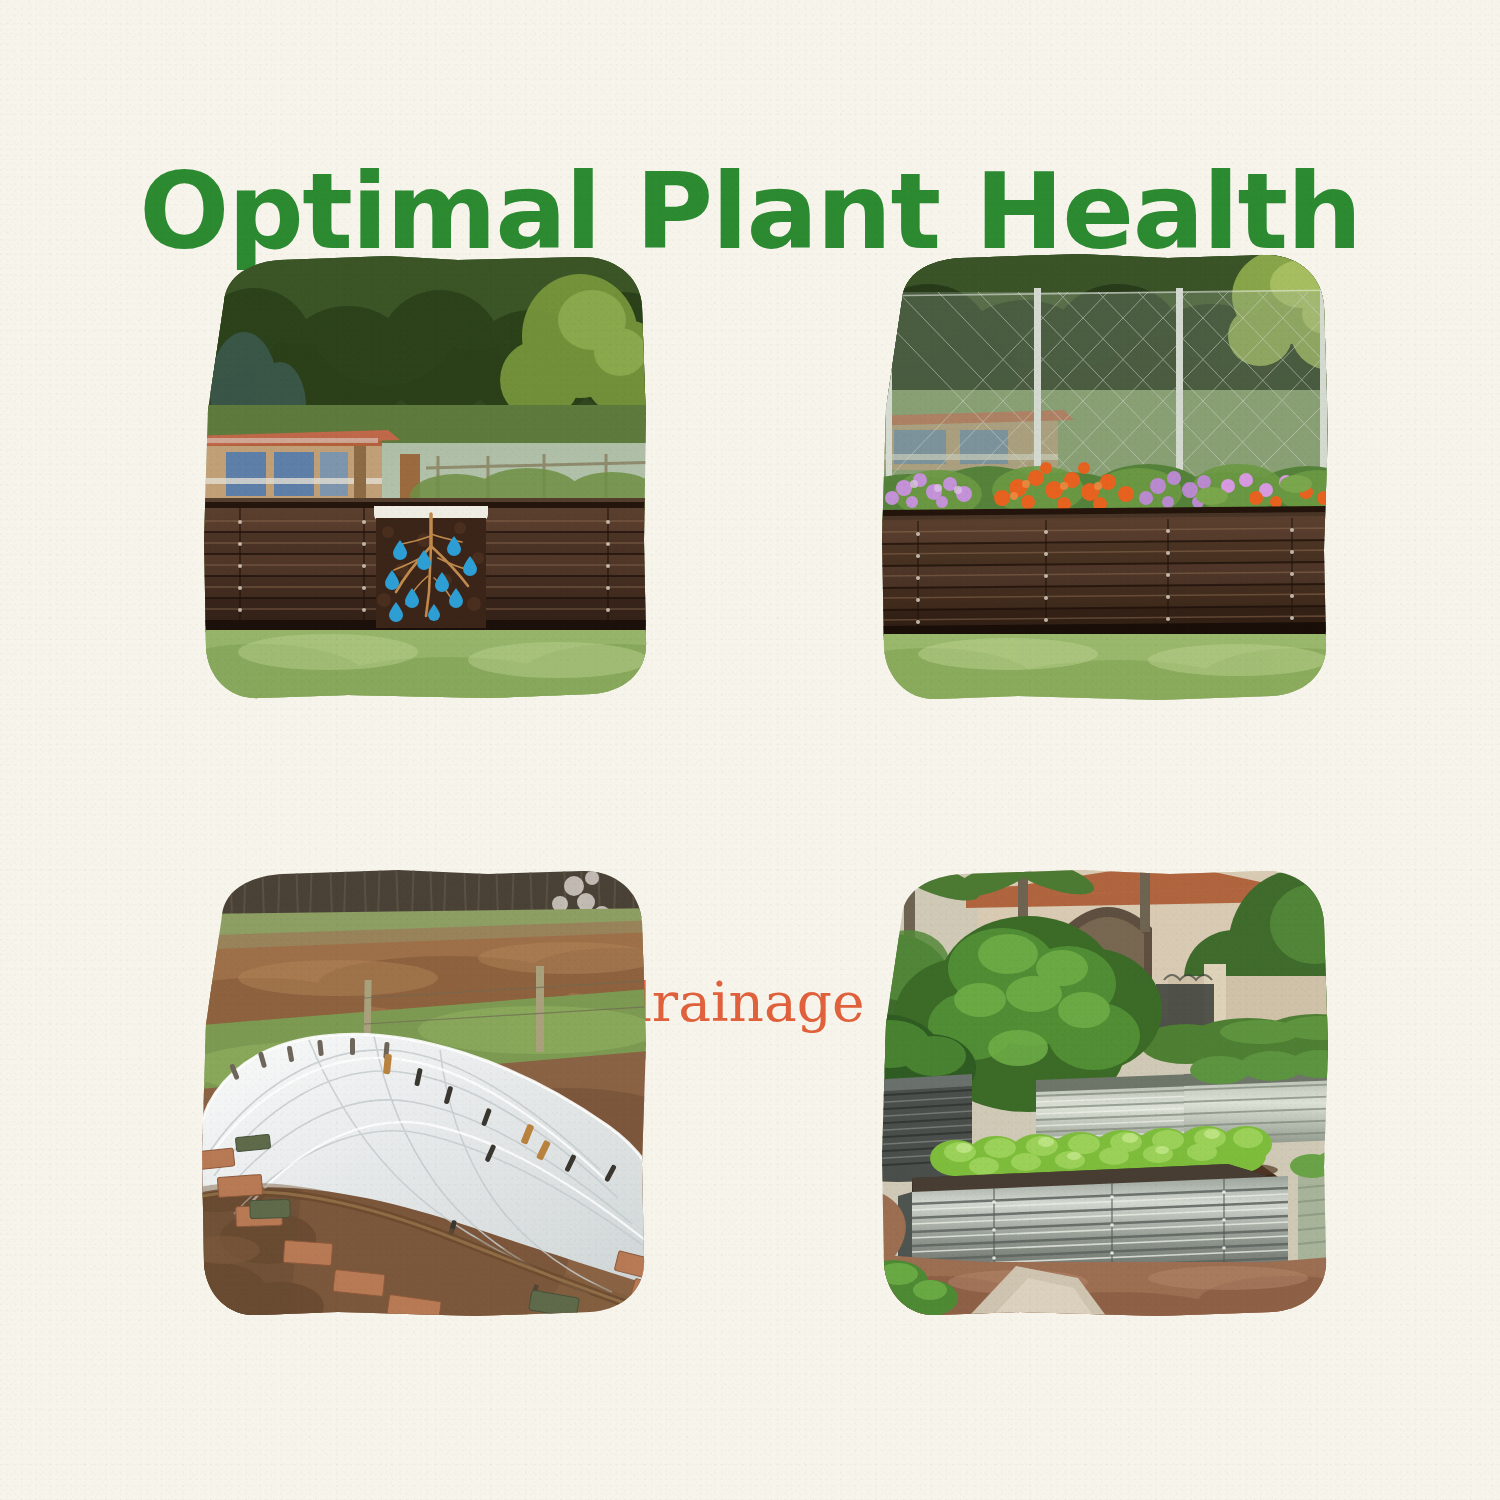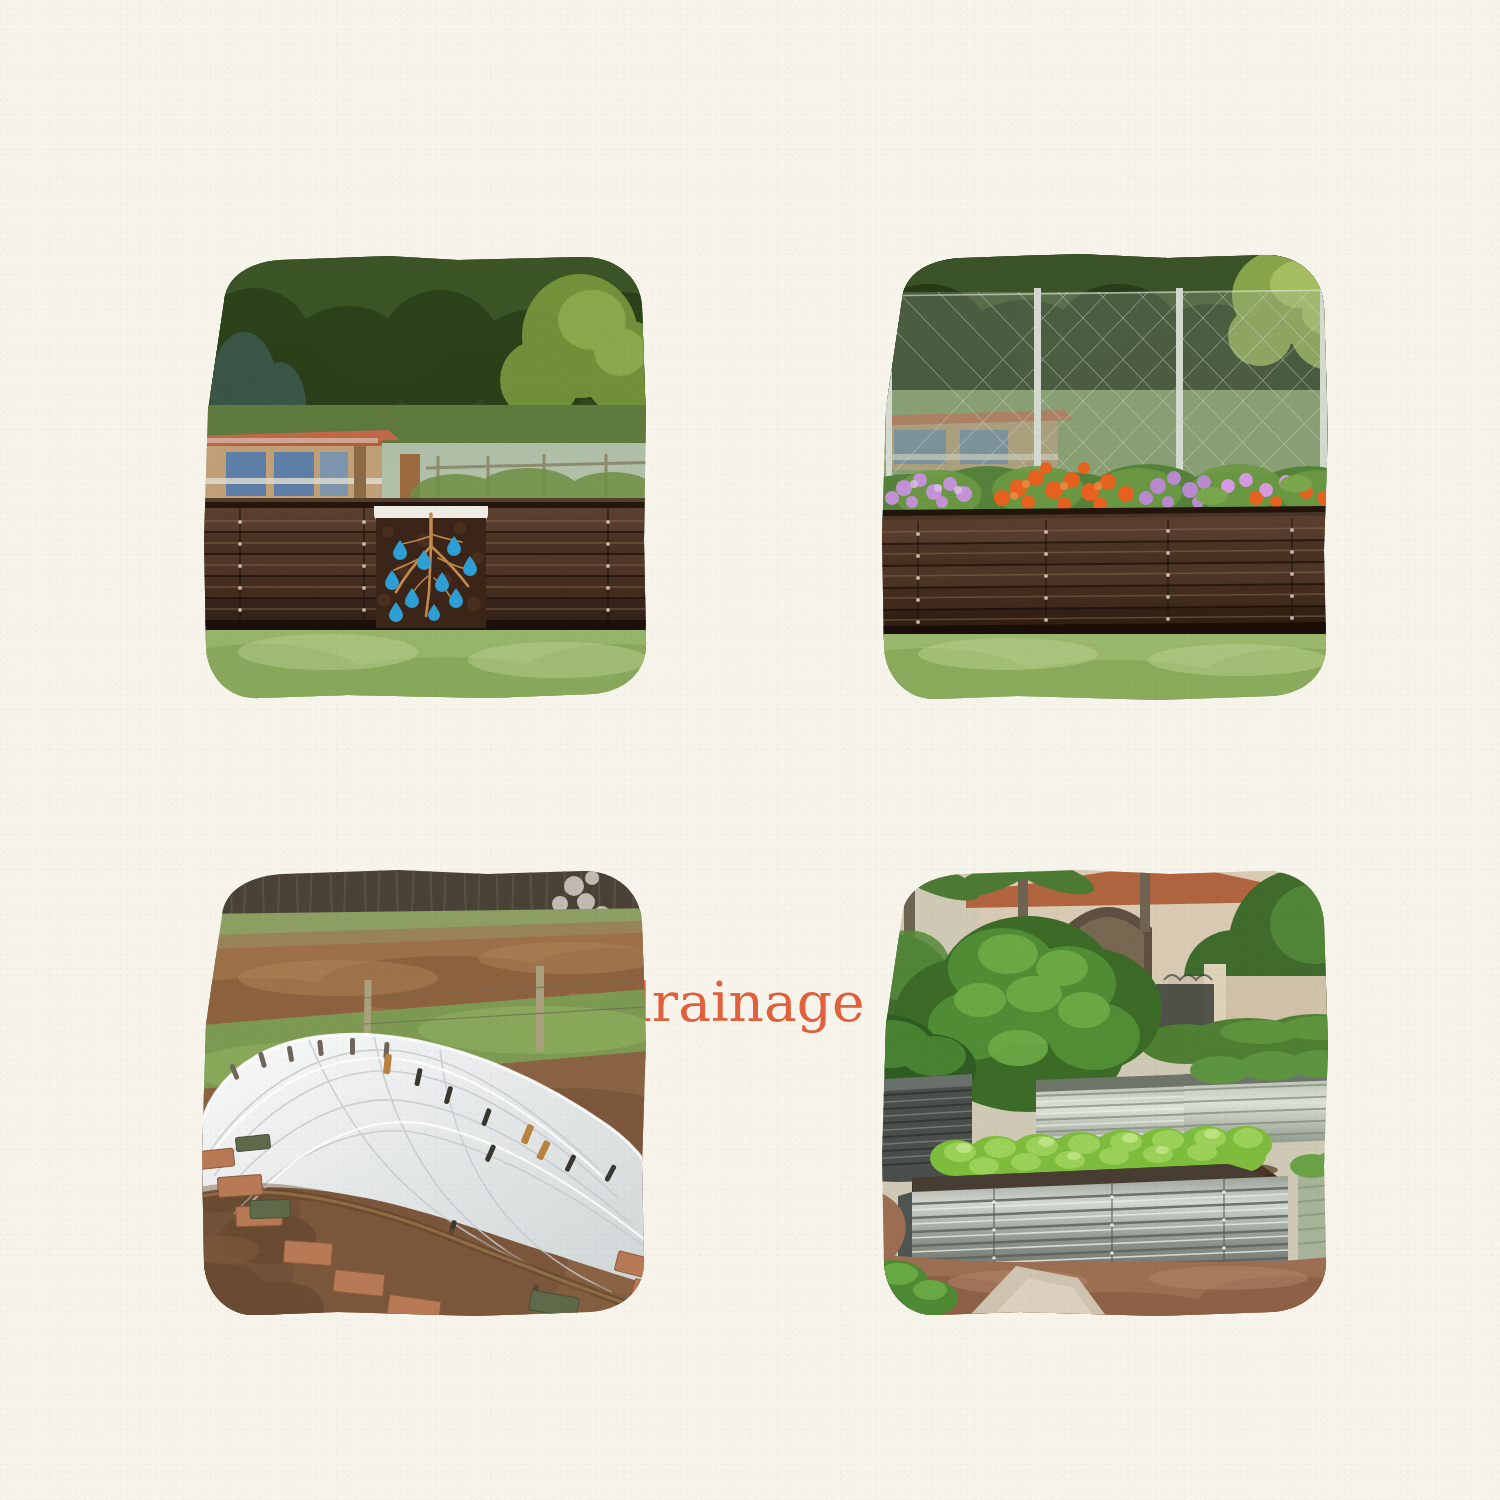--- a/index.html
+++ b/index.html
@@ -75,20 +75,21 @@
   #cell-season .frame,
   #cell-soil .frame{width:474px;height:474px;}
 
   #caption-drainage{left:148px; top:735px;}
 </style>
 </head>
 <body>
 
 <div class="page">
 
+  <h1 id="page-title">Optimal Plant Health</h1>
 
   <div class="grid">
 
     <div class="cell" id="cell-drainage">
       <div class="frame">
         <svg viewBox="0 0 474 474" width="474" height="474" xmlns="http://www.w3.org/2000/svg">
           <defs>
             <clipPath id="blobA">
               <path d="M36,62 C38,36 62,22 92,20 L200,16 L270,20 L392,17 C424,16 452,34 454,66
                        L458,180 L456,300 L458,400 C460,432 436,452 404,454

